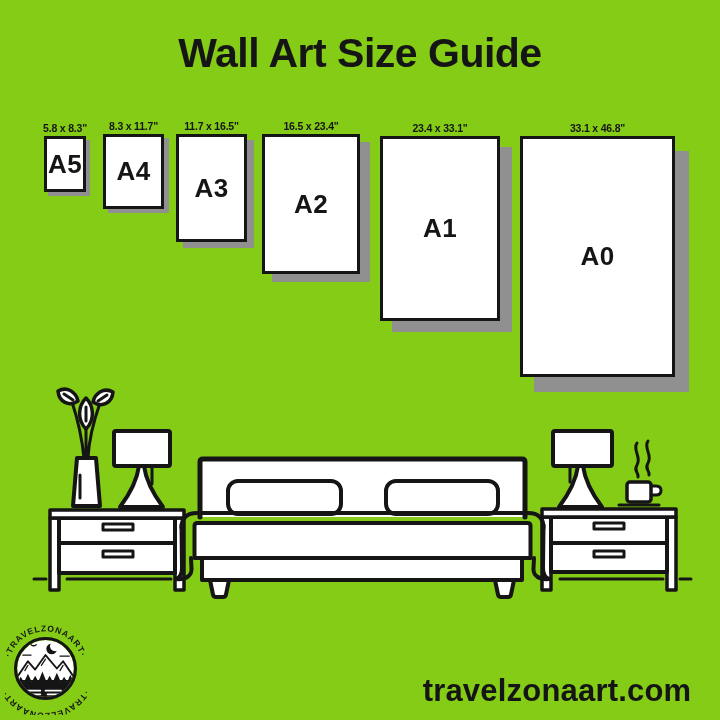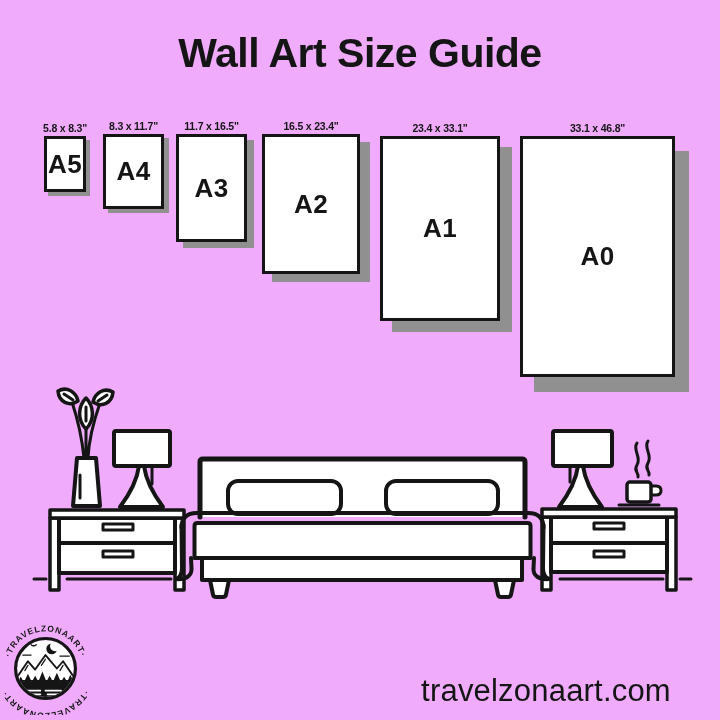--- a/index.html
+++ b/index.html
@@ -1,18 +1,18 @@
 <!DOCTYPE html>
 <html style="--ink: #151515; --shadow: #909090; --paper: #ffffff;"><head>
 <meta charset="utf-8">
 <style>
   :root{ --ink:#151515; --shadow:#909090; --paper:#ffffff; }
   html,body{margin:0;padding:0;background:#ffffff;}
   body{width:720px;height:720px;overflow:hidden;font-family:"Liberation Sans",sans-serif;color:var(--ink);}
-  .canvas{position:absolute;left:0;top:0;width:720px;height:720px;background:#f0abfc;}
+  .canvas{position:absolute;left:0;top:0;width:720px;height:720px;background:#84cc16;}
 
   .title{position:absolute;top:30px;left:0;width:720px;margin:0;text-align:center;
          font-size:41px;font-weight:800;letter-spacing:-0.5px;line-height:1.15;color:var(--ink);}
 
   .paper{position:absolute;background:var(--paper);border:3px solid var(--ink);box-sizing:border-box;
          display:flex;align-items:center;justify-content:center;}
   .paper .name{font-size:26px;font-weight:700;letter-spacing:.5px;color:var(--ink);}
   .paper .dims{position:absolute;bottom:calc(100% + 5px);left:50%;transform:translateX(-50%);
                font-size:10.5px;font-weight:700;white-space:nowrap;letter-spacing:-0.2px;color:var(--ink);}
   .p-a5{left:44px;top:136px;width:42px;height:56px;box-shadow:4px 4px 0 var(--shadow);}
@@ -27,22 +27,22 @@
         stroke-linecap:round;stroke-linejoin:round;}
   .scene .w{fill:#fff;}
   .scene .s5{stroke-width:5;}
   .scene .s35{stroke-width:3.5;}
   .scene .s3{stroke-width:3;}
 
   .logo{position:absolute;left:-1px;top:622px;width:93px;height:93px;}
   .logo .arc{fill:none;stroke:none;}
   .logo text{fill:var(--ink);font-family:"Liberation Sans",sans-serif;
              font-size:8.2px;font-weight:700;letter-spacing:.9px;}
-  .website{position:absolute;top:673px;left:391px;width:310px;text-align:center;
-           font-size:31px;font-weight:400;letter-spacing:.2px;color:var(--ink);}
+  .website{position:absolute;top:673px;left:402px;width:310px;text-align:center;
+           font-size:31px;font-weight:700;letter-spacing:.2px;color:var(--ink);}
 </style>
 </head>
 <body>
 
 <div class="canvas">
 
   <h1 class="title">Wall Art Size Guide</h1>
 
   <div>
     <div class="paper p-a5">

